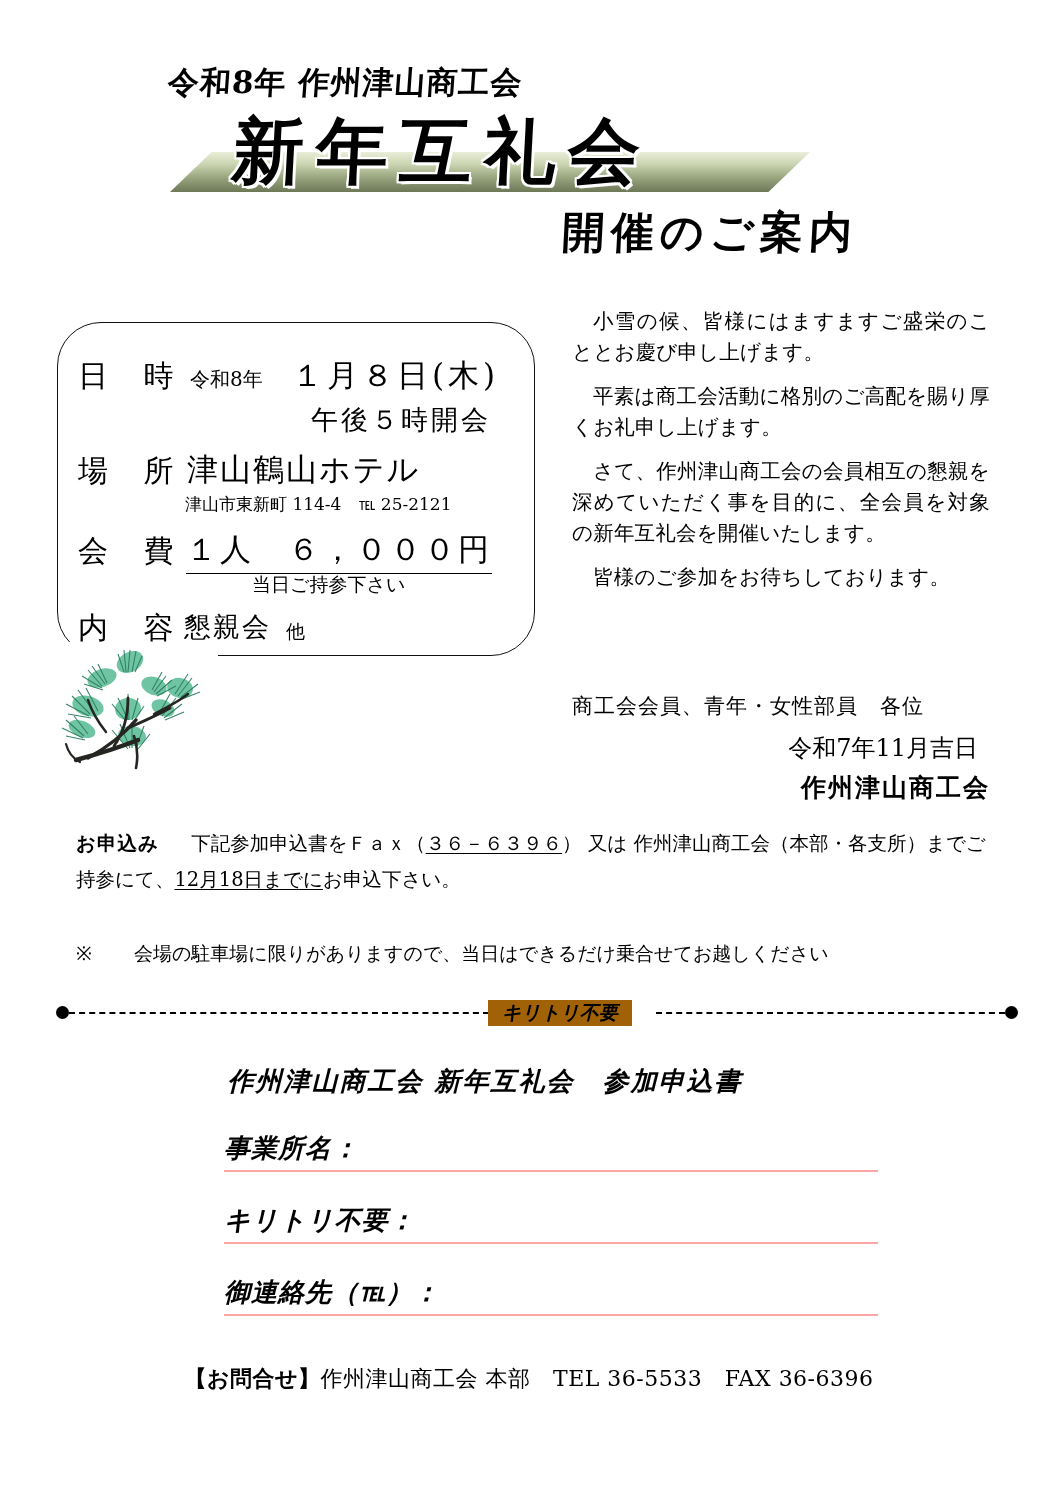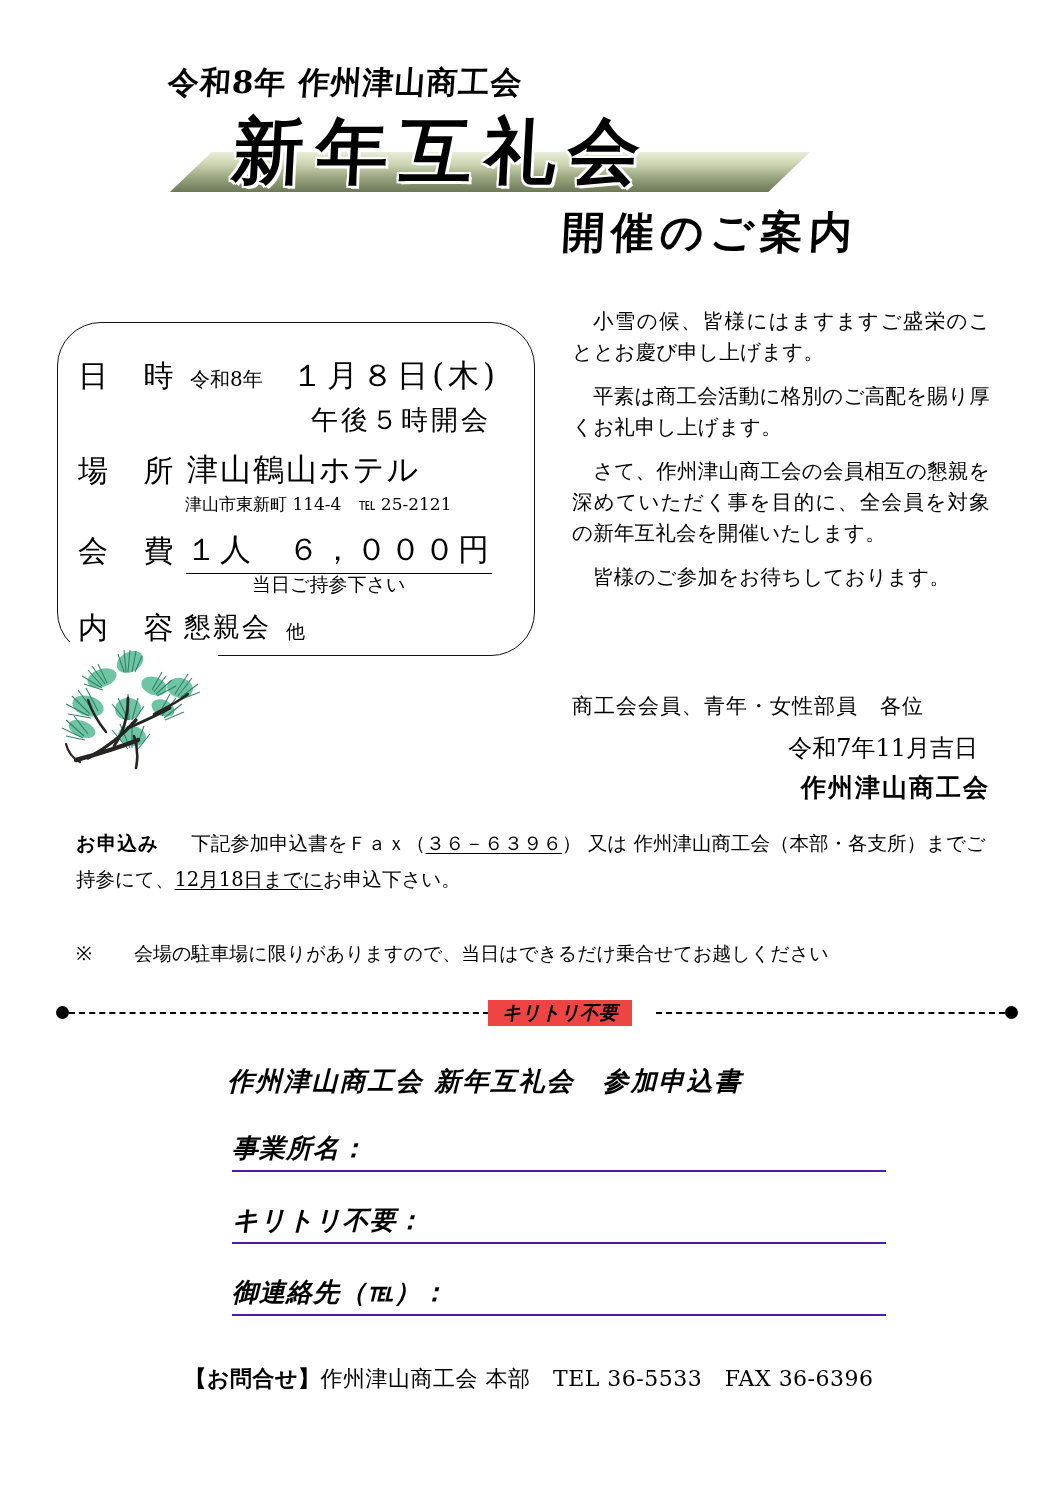--- a/index.html
+++ b/index.html
@@ -219,44 +219,44 @@
     border-radius: 50%;
   }
   #cut-label {
     position: absolute;
     left: 432px;
     top: 0px;
     font-size: 19px;
     font-weight: bold;
     font-style: italic;
     font-family: "DejaVu Serif", "Liberation Serif", serif;
-    background: #ef4444;
+    background: #a16207;
     padding: 0 14px;
     white-space: nowrap;
   }
 
   
   #form-title {
     position: absolute;
     left: 0;
     top: 1064px;
     width: 970px;
     text-align: center;
     font-size: 26px;
     font-weight: bold;
     font-style: italic;
     letter-spacing: 2px;
     font-family: "DejaVu Serif", "Liberation Serif", serif;
   }
   .form-row {
     position: absolute;
-    left: 232px;
+    left: 224px;
     width: 654px;
     height: 46px;
-    border-bottom: 2px solid #4c1d95;
+    border-bottom: 2px solid #fca5a5;
   }
   .form-row .flabel {
     position: absolute;
     left: 0;
     bottom: 4px;
     font-size: 26px;
     font-weight: bold;
     font-style: italic;
     letter-spacing: 1px;
     font-family: "DejaVu Serif", "Liberation Serif", serif;

